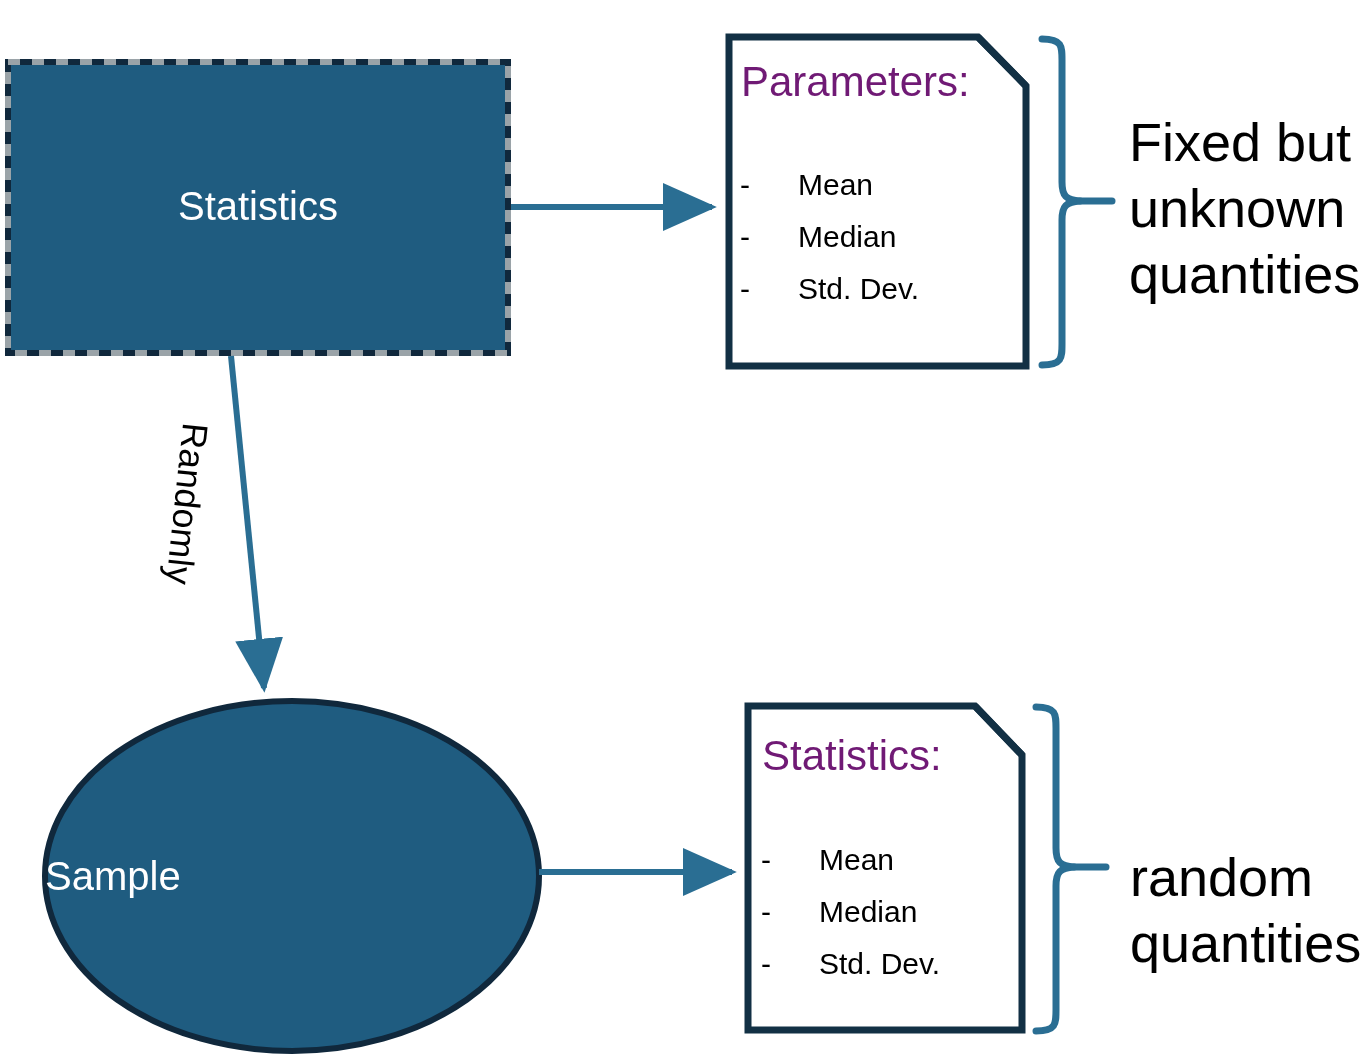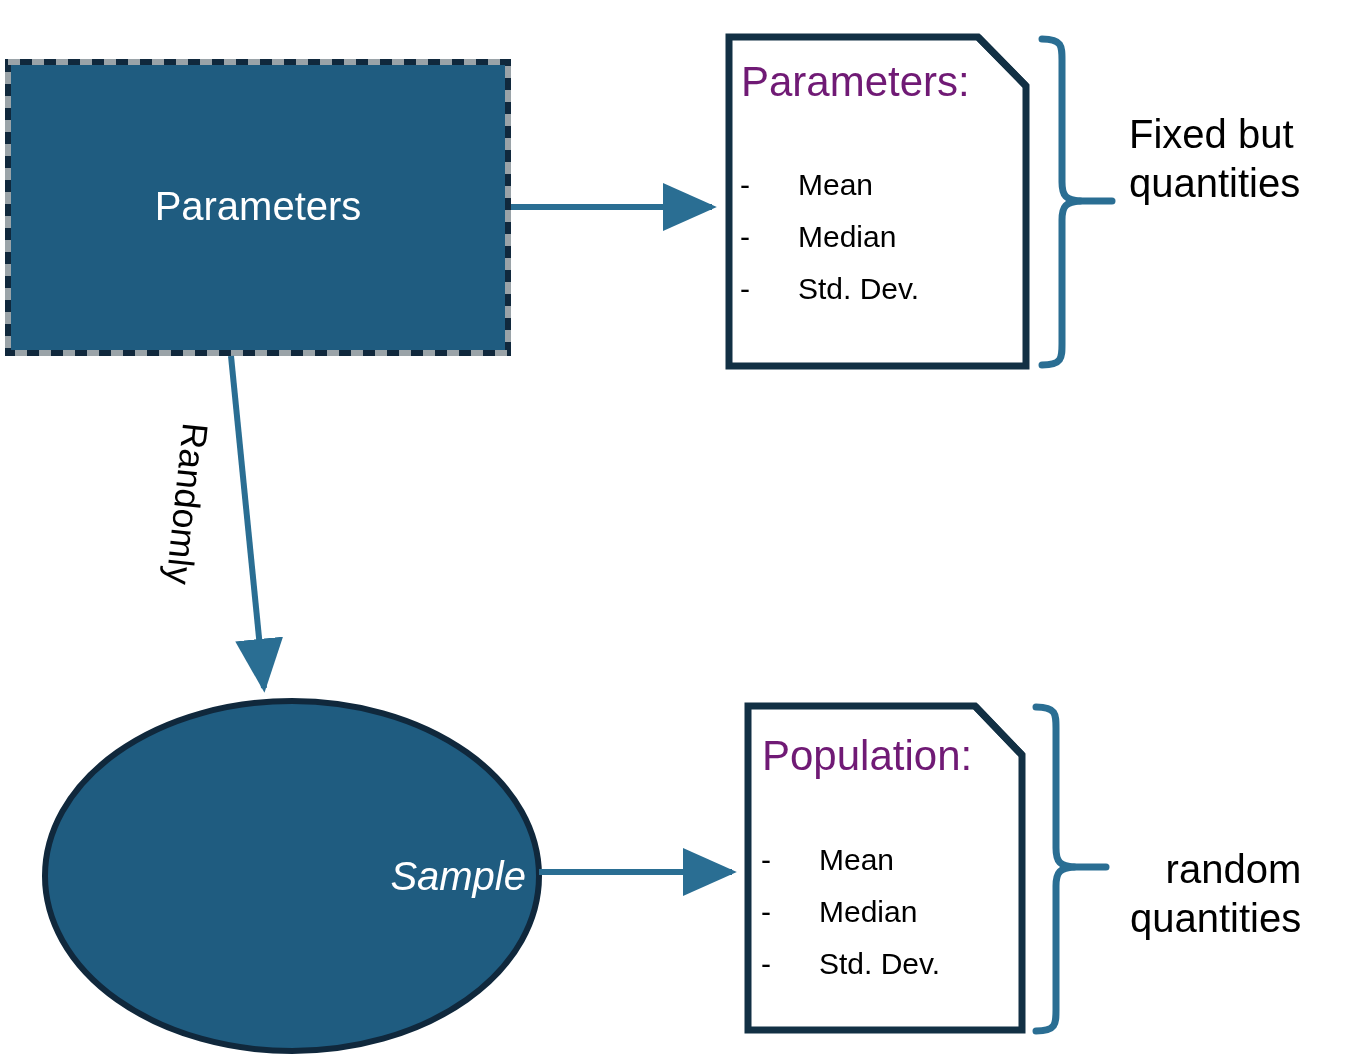--- a/index.html
+++ b/index.html
@@ -39,25 +39,24 @@
   }
 
   #population-label {
     left: 8px;
     top: 186px;
     width: 500px;
     text-align: center;
   }
 
   #sample-label {
-    left: 31px;
+    left: 45px;
     top: 856px;
     width: 495px;
-    text-align: right;
-    font-style: italic;
+    text-align: left;
   }
 
   #randomly-label {
     left: 213px;
     top: 425px;
     font-size: 36px;
     color: #000000;
     transform: rotate(96deg);
     transform-origin: left top;
   }
@@ -89,26 +88,26 @@
     white-space: pre;
   }
   .doc-list li .dash {
     display: inline-block;
     width: 58px;
   }
 
   .brace-note {
     position: absolute;
     color: #000000;
-    font-size: 40px;
+    font-size: 54px;
     line-height: 1.22;
     font-family: "Liberation Sans", sans-serif;
   }
   #fixed-note { left: 1129px; top: 110px; }
-  #random-note { left: 1130px; top: 845px; text-align: right; }
+  #random-note { left: 1130px; top: 845px; }
 </style>
 </head>
 <body>
 
 <div id="canvas">
 
   <svg id="diagram-svg" viewBox="0 0 1370 1055">
 
     <defs>
       <marker id="arrowhead" markerWidth="9" markerHeight="8" refX="8.2" refY="4" orient="auto" markerUnits="strokeWidth">
@@ -164,44 +163,45 @@
                L1056,848
                C1056,862 1060,866 1074,867
                C1060,868 1056,872 1056,886
                L1056,1010
                C1056,1024 1056,1031 1036,1031" fill="none" stroke="#2A6E93" stroke-width="7" stroke-linecap="round" stroke-linejoin="round"></path>
       <line x1="1074" y1="867" x2="1106" y2="867" stroke="#2A6E93" stroke-width="7" stroke-linecap="round"></line>
     </g>
 
   </svg>
 
-  <div class="lbl shape-label" id="population-label">Parameters</div>
+  <div class="lbl shape-label" id="population-label">Statistics</div>
 
   <div class="lbl shape-label" id="sample-label">Sample</div>
 
   <div class="lbl" id="randomly-label">Randomly</div>
 
   <div class="doc-title" id="parameters-title">Parameters:</div>
 
   <ul class="doc-list" id="parameters-list">
     <li><span class="dash">-</span><span>Mean</span></li>
     <li><span class="dash">-</span><span>Median</span></li>
     <li><span class="dash">-</span><span>Std. Dev.</span></li>
   </ul>
 
-  <div class="doc-title" id="statistics-title">Population:</div>
+  <div class="doc-title" id="statistics-title">Statistics:</div>
 
   <ul class="doc-list" id="statistics-list">
     <li><span class="dash">-</span><span>Mean</span></li>
     <li><span class="dash">-</span><span>Median</span></li>
     <li><span class="dash">-</span><span>Std. Dev.</span></li>
   </ul>
 
   <div class="brace-note" id="fixed-note">
     <div>Fixed but</div>
+    <div>unknown</div>
     <div>quantities</div>
   </div>
 
   <div class="brace-note" id="random-note">
     <div>random</div>
     <div>quantities</div>
   </div>
 
 </div>
 

